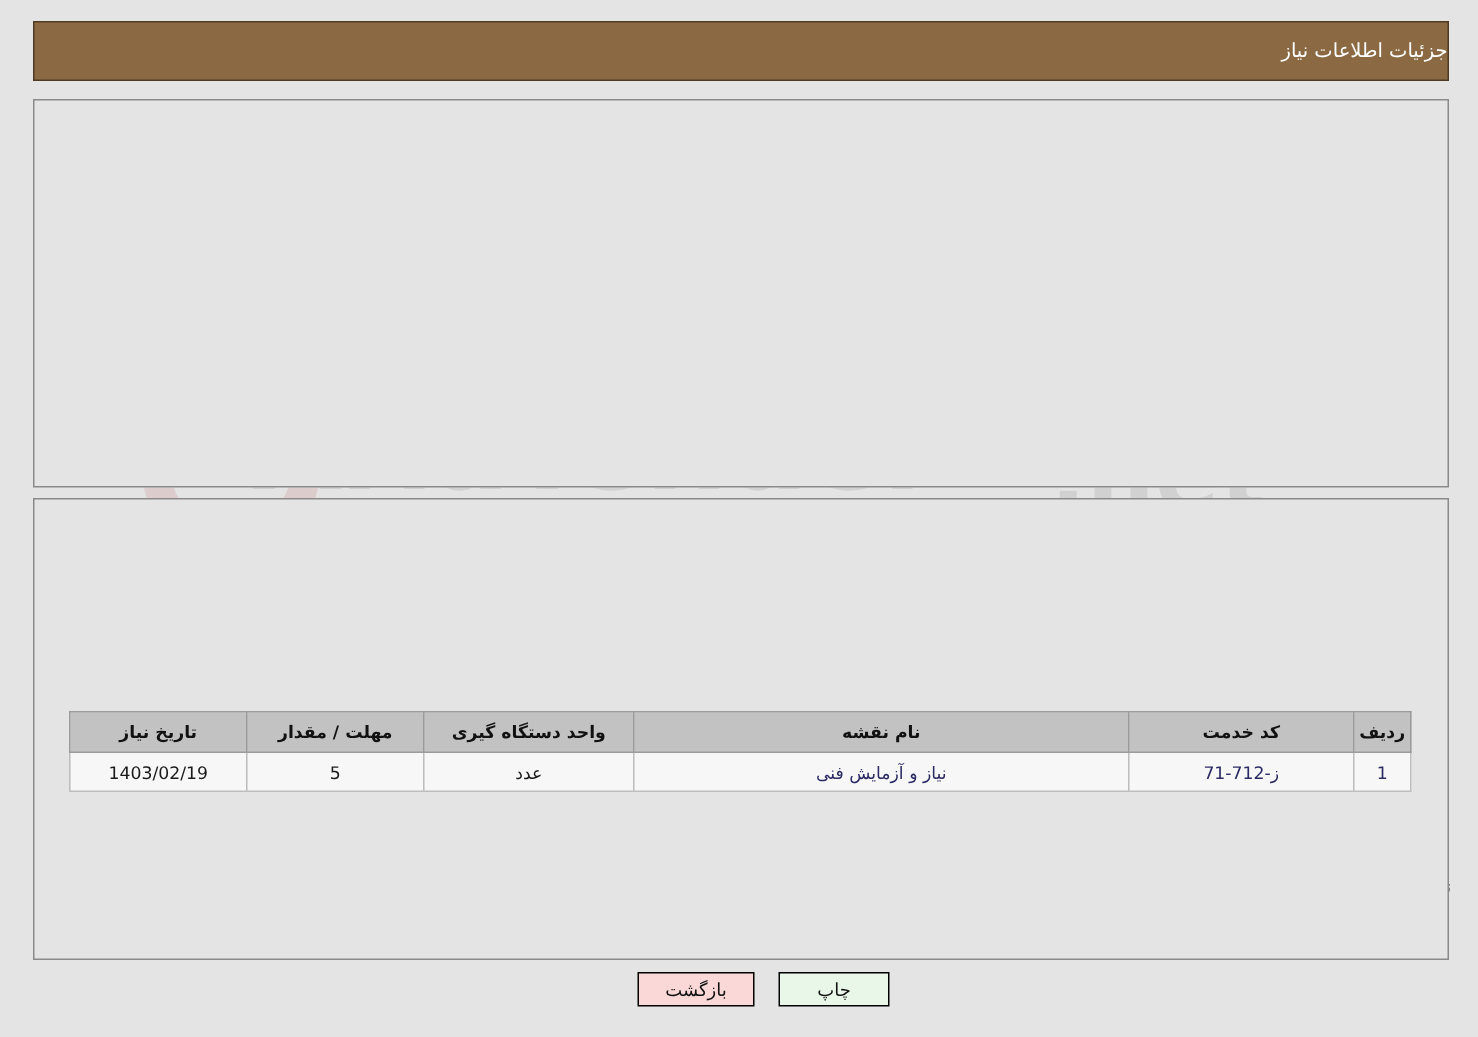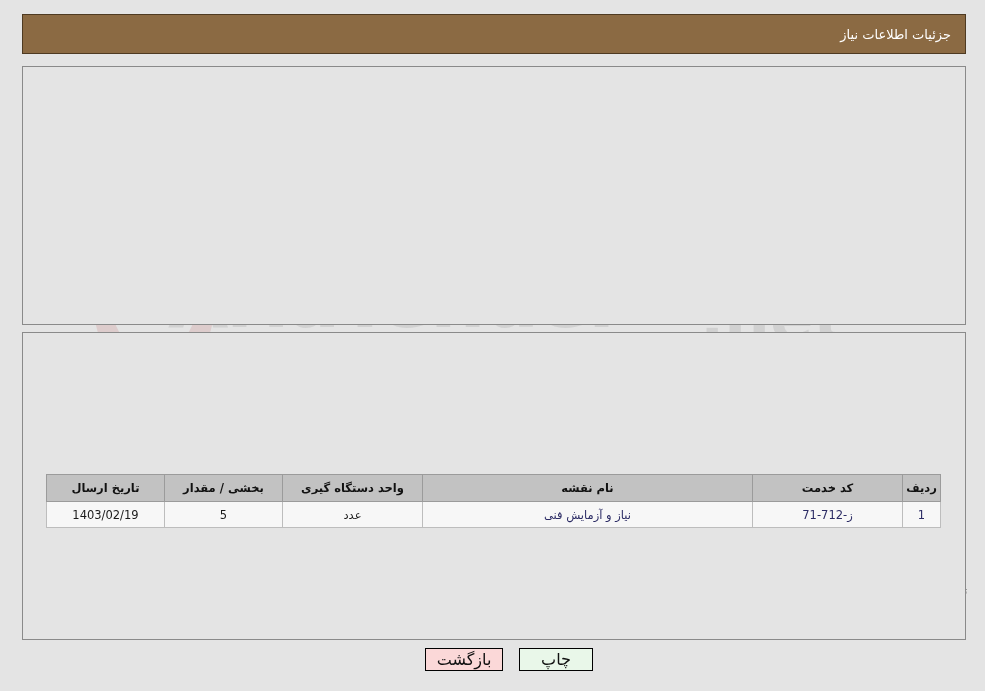--- a/index.html
+++ b/index.html
@@ -76,21 +76,21 @@
     position: absolute;
     left: 22px; top: 14px;
     width: 944px; height: 40px;
     background: #8b6a43;
     border: 1px solid #4e3a22;
     color: #ffffff;
     font-size: 13px;
     display: flex;
     align-items: center;
     justify-content: flex-start;
-    padding: 0 14px;
+    padding: 0 0;
     z-index: 2;
   }
 
   
   .panel {
     position: absolute;
     background: #e4e4e4;
     border: 1px solid #8a8a8a;
     z-index: 2;
   }
@@ -207,21 +207,21 @@
     text-align: center;
     font-size: 11.5px;
   }
   .tbl td.dk { color: #1a1a1a; }
 
   
   .btn {
     position: absolute;
     height: 23px;
     border: 1px solid #000000;
-    font-size: 16px;
+    font-size: 12px;
     display: flex;
     align-items: center;
     justify-content: center;
     cursor: pointer;
     z-index: 3;
     color: #111;
   }
   #btn-print  { left: 519px; top: 648px; width: 74px; background: #e9f7e9; }
   #btn-back   { left: 425px; top: 648px; width: 78px; background: #fbd8d8; }
 </style>
@@ -310,22 +310,22 @@
       <col style="width:140px">
       <col style="width:118px">
       <col style="width:118px">
     </colgroup>
     <thead>
       <tr>
         <th>ردیف</th>
         <th>کد خدمت</th>
         <th>نام نقشه</th>
         <th>واحد دستگاه گیری</th>
-        <th>بخشی / مقدار</th>
-        <th>تاریخ ارسال</th>
+        <th>مهلت / مقدار</th>
+        <th>تاریخ نیاز</th>
       </tr>
     </thead>
     <tbody>
       <tr>
         <td>1</td>
         <td>ز-712-71</td>
         <td>نیاز و آزمایش فنی</td>
         <td class="dk">عدد</td>
         <td class="dk">5</td>
         <td class="dk">1403/02/19</td>

